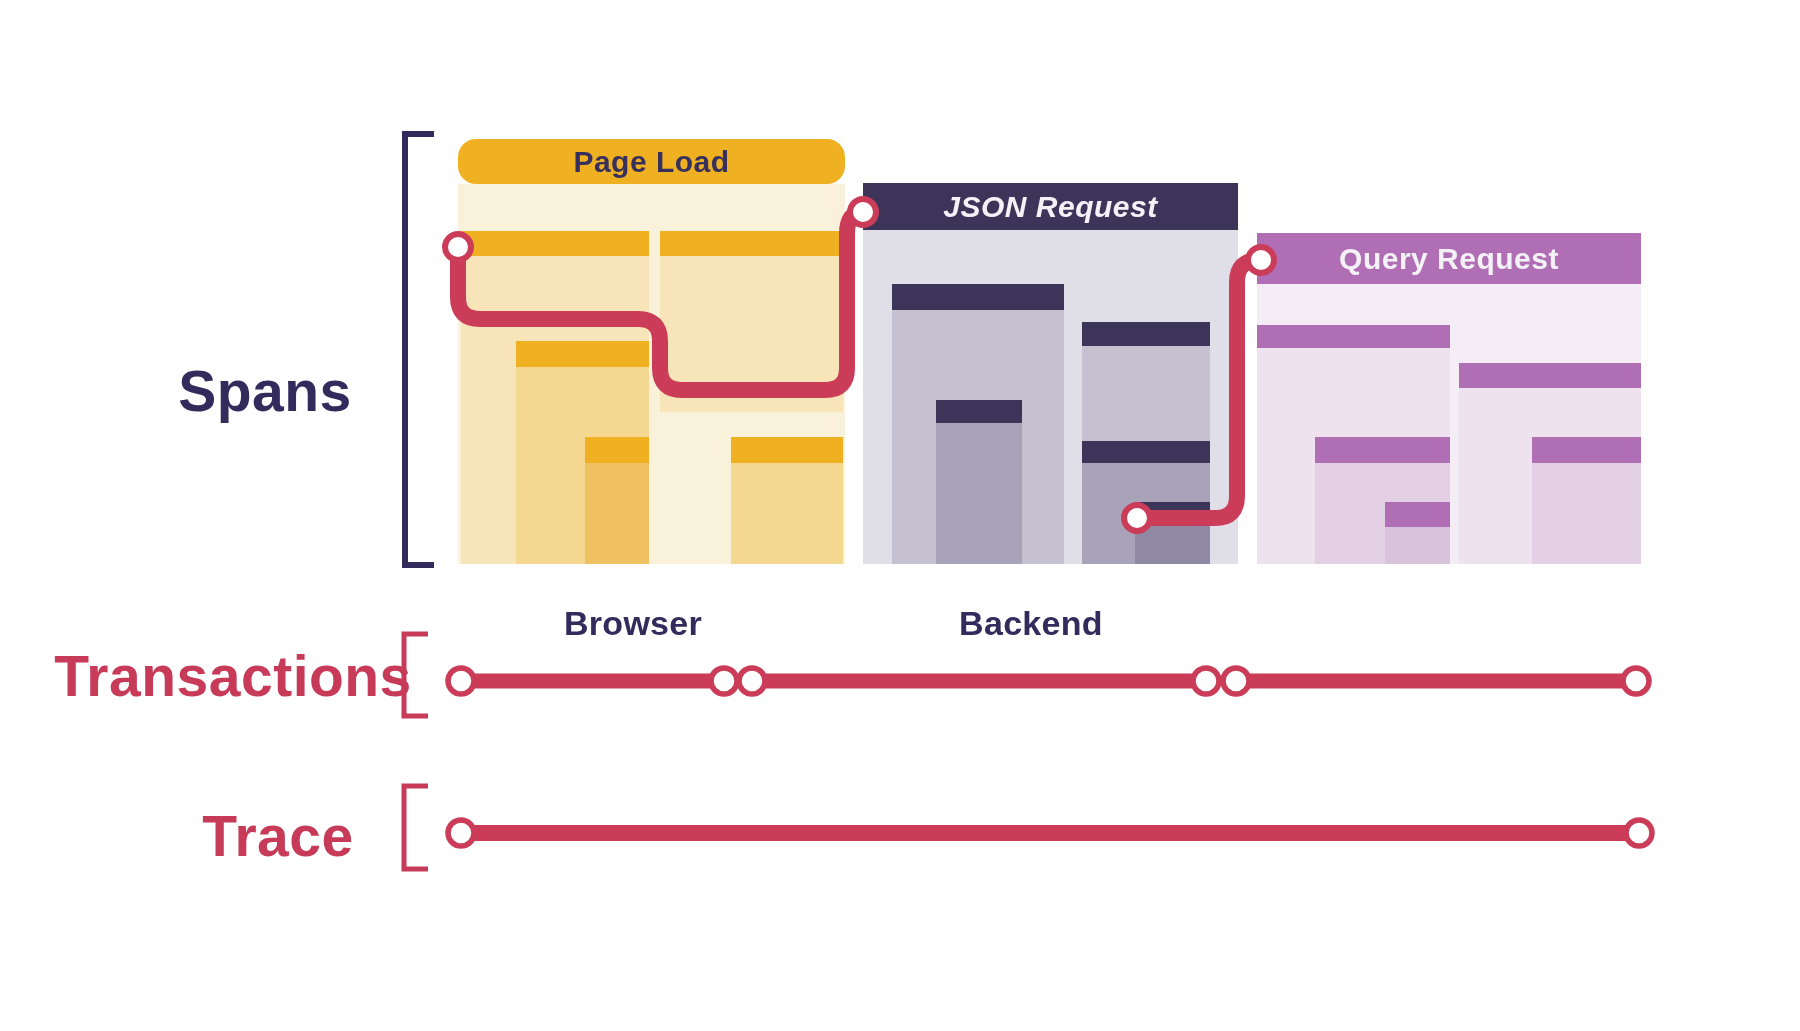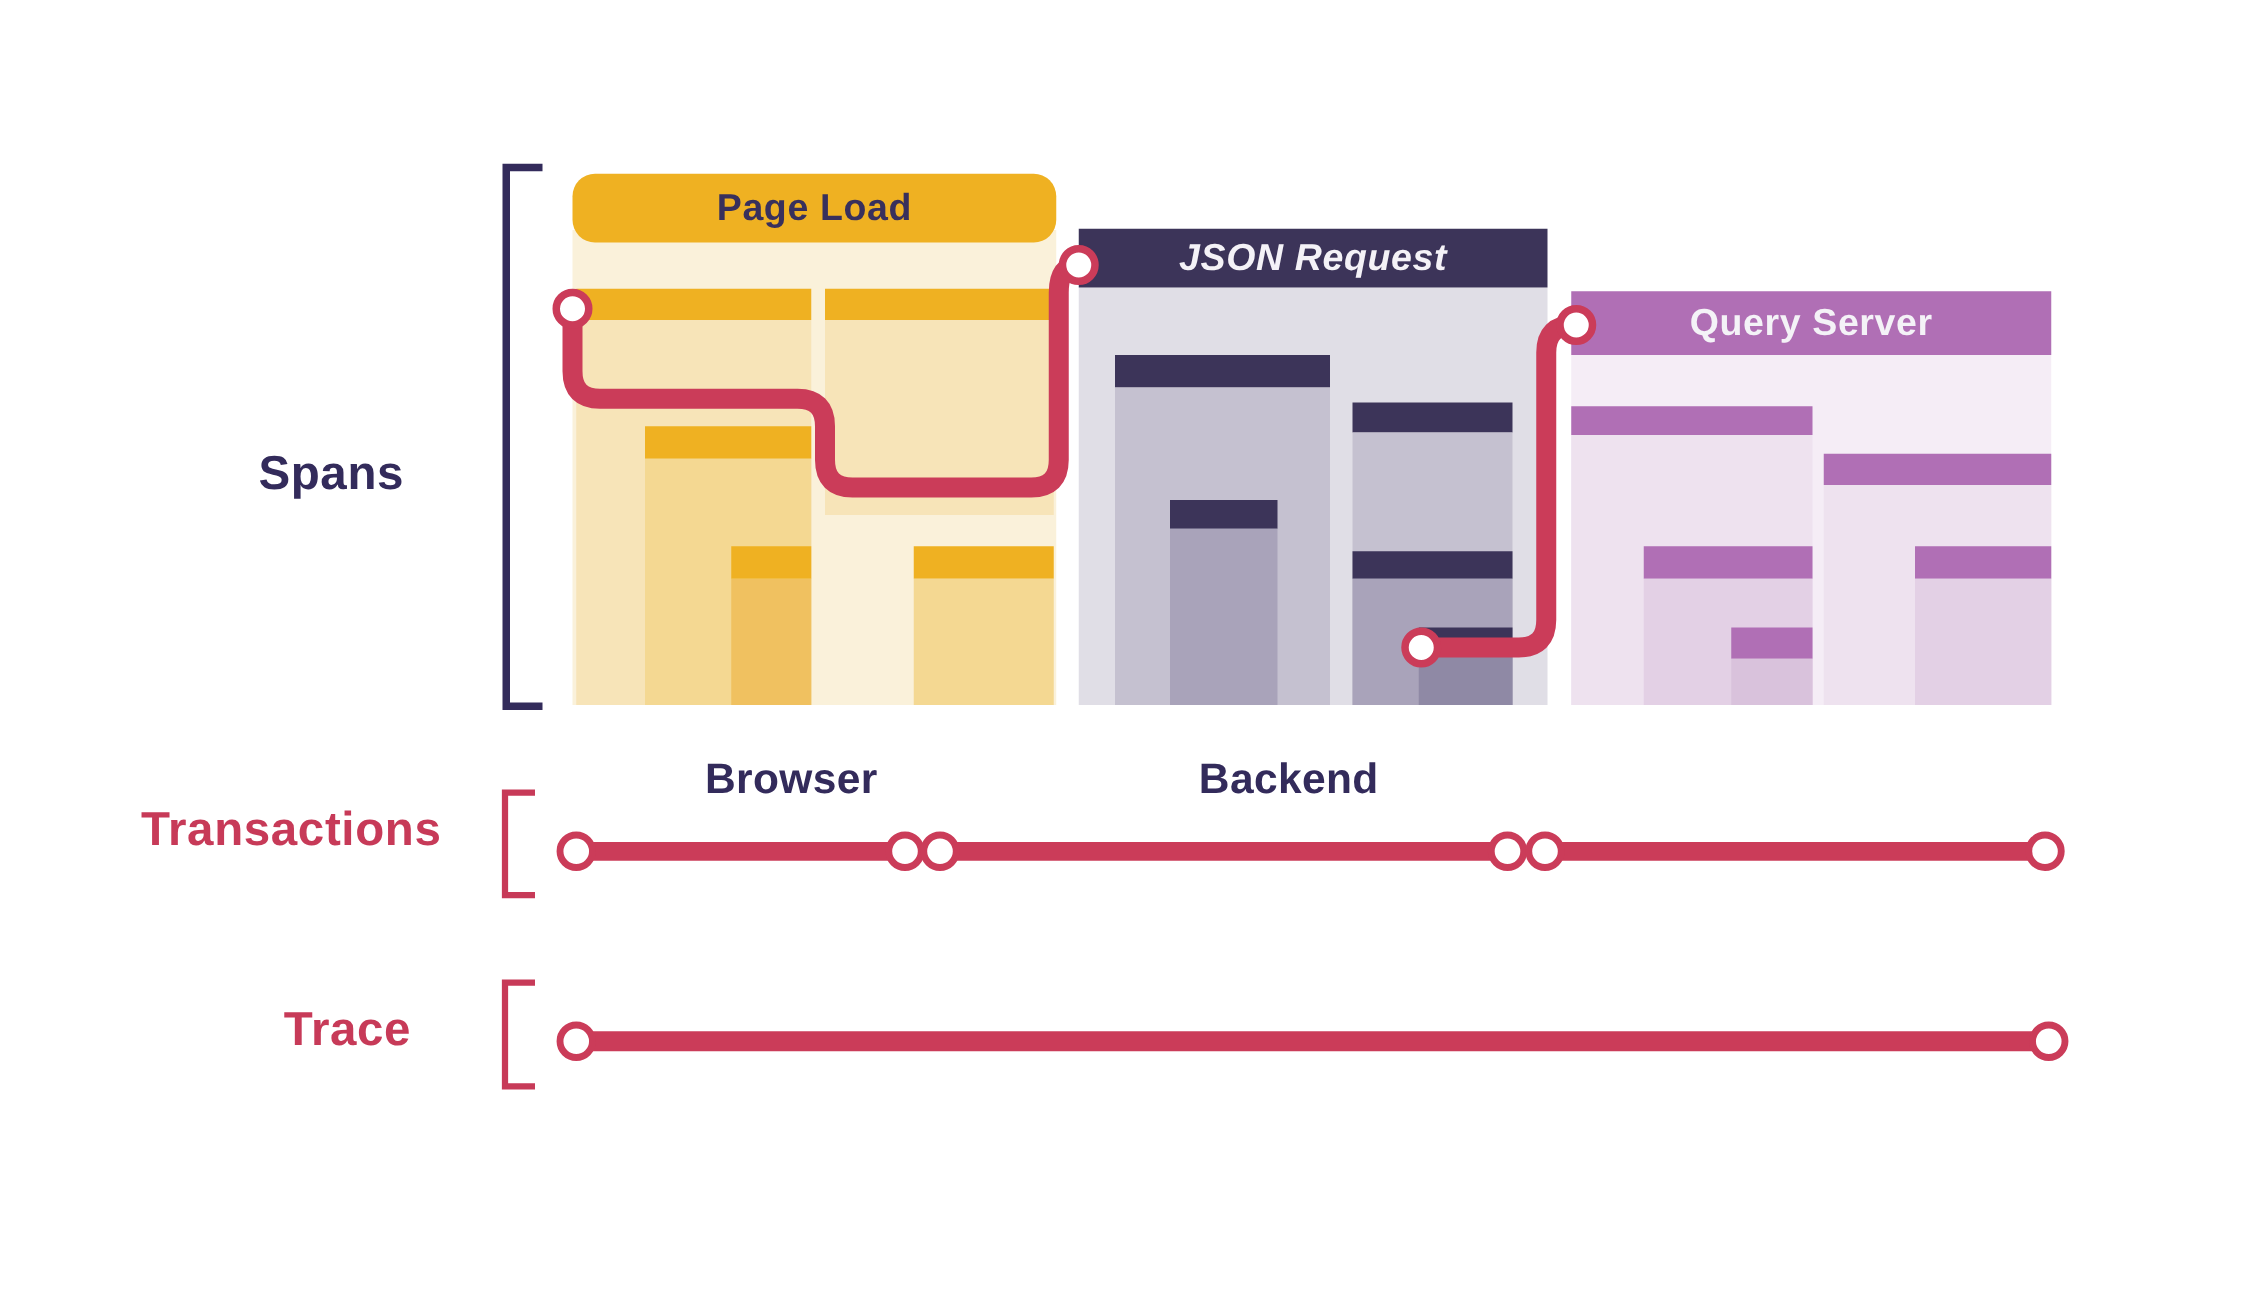--- a/index.html
+++ b/index.html
@@ -37,37 +37,37 @@
   .purp-hdr{background:#B06FB5;}
   .q-body{background:#F5EDF6;}
   .q-sub{background:#EEE2EF;}
   .q-n1{background:#E3D0E5;}
   .q-n2{background:#D9C2DC;}
 
   .svg-overlay{position:absolute;left:0;top:0;width:1800px;height:1031px;pointer-events:none;}
 
   .big-label{
     position:absolute;width:360px;text-align:center;
-    font-weight:700;font-size:38px;letter-spacing:0.5px;
+    font-weight:700;font-size:57px;letter-spacing:0.5px;
   }
   .navy-text{color:#332B5B;}
   .red-text{color:#C73A58;}
   .server-label{
     position:absolute;width:320px;text-align:center;
     font-weight:700;font-size:34px;color:#332B5B;letter-spacing:0.3px;
   }
 </style>
 </head>
 <body>
 
 <div class="canvas">
 
   <div class="panel" style="left:458px;top:139px;width:387px;height:425px;">
     <div class="abs pl-body" style="left:0;top:45px;width:387px;height:380px;"></div>
-    <div class="panel-hdr gold-hdr pl-title" style="height:55px;border-radius:18px;">
+    <div class="panel-hdr gold-hdr pl-title" style="height:45px;border-radius:18px;">
       <span>Page Load</span>
     </div>
 
     <div class="bar gold-hdr" style="left:3px;top:92px;width:188px;height:25px;"></div>
     <div class="bar pl-sub" style="left:3px;top:117px;width:188px;height:308px;"></div>
     <div class="bar gold-hdr" style="left:58px;top:202px;width:133px;height:26px;"></div>
     <div class="bar pl-n1" style="left:58px;top:228px;width:133px;height:197px;"></div>
     <div class="bar gold-hdr" style="left:127px;top:298px;width:64px;height:26px;"></div>
     <div class="bar pl-n2" style="left:127px;top:324px;width:64px;height:101px;"></div>
 
@@ -92,21 +92,21 @@
     <div class="bar js-sub dots" style="left:219px;top:163px;width:128px;height:218px;"></div>
     <div class="bar navy-hdr" style="left:219px;top:258px;width:128px;height:22px;"></div>
     <div class="bar js-n1" style="left:219px;top:280px;width:128px;height:101px;"></div>
     <div class="bar navy-hdr" style="left:272px;top:319px;width:75px;height:22px;"></div>
     <div class="bar js-n2" style="left:272px;top:341px;width:75px;height:40px;"></div>
   </div>
 
   <div class="panel" style="left:1257px;top:233px;width:384px;height:331px;">
     <div class="abs q-body" style="left:0;top:51px;width:384px;height:280px;"></div>
     <div class="panel-hdr purp-hdr light-title" style="height:51px;">
-      <span>Query Server</span>
+      <span>Query Request</span>
     </div>
 
     <div class="bar purp-hdr" style="left:0;top:92px;width:193px;height:23px;"></div>
     <div class="bar q-sub" style="left:0;top:115px;width:193px;height:216px;"></div>
     <div class="bar purp-hdr" style="left:58px;top:204px;width:135px;height:26px;"></div>
     <div class="bar q-n1 dots" style="left:58px;top:230px;width:135px;height:101px;"></div>
     <div class="bar purp-hdr" style="left:128px;top:269px;width:65px;height:25px;"></div>
     <div class="bar q-n2" style="left:128px;top:294px;width:65px;height:37px;"></div>
 
     <div class="bar purp-hdr" style="left:202px;top:130px;width:182px;height:25px;"></div>

